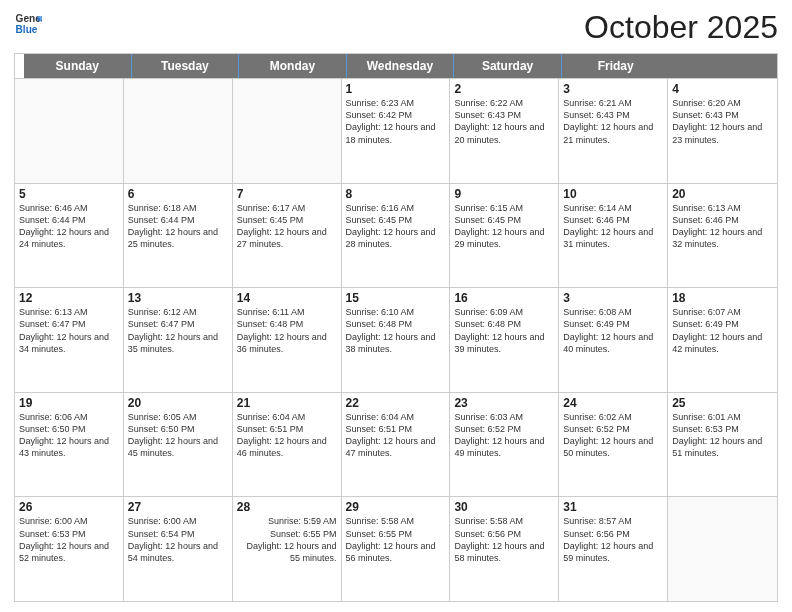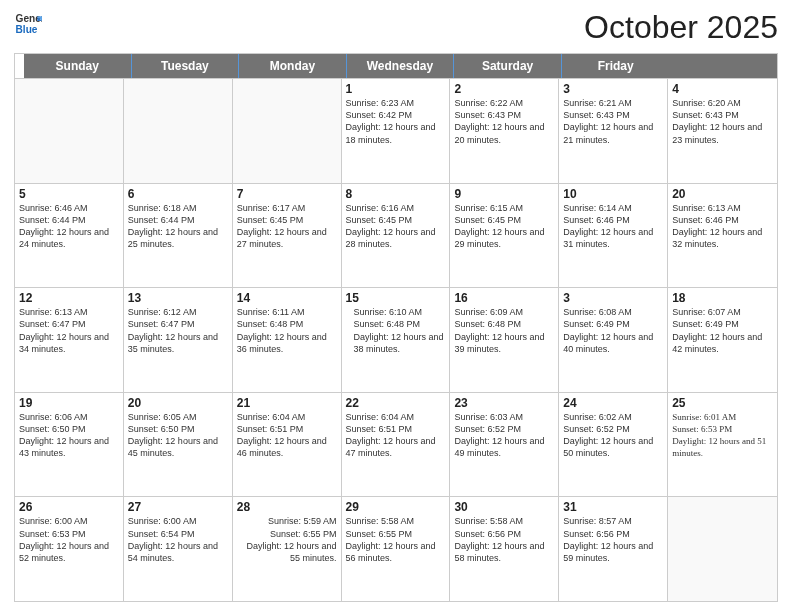--- a/index.html
+++ b/index.html
@@ -215,21 +215,21 @@
 Daylight: 12 hours and 35 minutes.</div>
           </div>
           <div class="cal-cell">
             <div class="day-num">14</div>
             <div class="day-info" style="white-space: pre-line;">Sunrise: 6:11 AM
 Sunset: 6:48 PM
 Daylight: 12 hours and 36 minutes.</div>
           </div>
           <div class="cal-cell">
             <div class="day-num">15</div>
-            <div class="day-info" style="white-space: pre-line; margin-left: 8px;">Sunrise: 6:10 AM
+            <div class="day-info" style="white-space: pre-line;">Sunrise: 6:10 AM
 Sunset: 6:48 PM
 Daylight: 12 hours and 38 minutes.</div>
           </div>
           <div class="cal-cell">
             <div class="day-num">16</div>
             <div class="day-info" style="white-space: pre-line;">Sunrise: 6:09 AM
 Sunset: 6:48 PM
 Daylight: 12 hours and 39 minutes.</div>
           </div>
           <div class="cal-cell">
@@ -277,21 +277,21 @@
 Daylight: 12 hours and 49 minutes.</div>
           </div>
           <div class="cal-cell">
             <div class="day-num">24</div>
             <div class="day-info" style="white-space: pre-line;">Sunrise: 6:02 AM
 Sunset: 6:52 PM
 Daylight: 12 hours and 50 minutes.</div>
           </div>
           <div class="cal-cell">
             <div class="day-num">25</div>
-            <div class="day-info" style="white-space: pre-line; font-family: Liberation Serif, serif;">Sunrise: 6:01 AM
+            <div class="day-info" style="white-space: pre-line;">Sunrise: 6:01 AM
 Sunset: 6:53 PM
 Daylight: 12 hours and 51 minutes.</div>
           </div>
         </div>
         <div class="cal-row">
           <div class="cal-cell">
             <div class="day-num">26</div>
             <div class="day-info" style="white-space: pre-line;">Sunrise: 6:00 AM
 Sunset: 6:53 PM
 Daylight: 12 hours and 52 minutes.</div>

